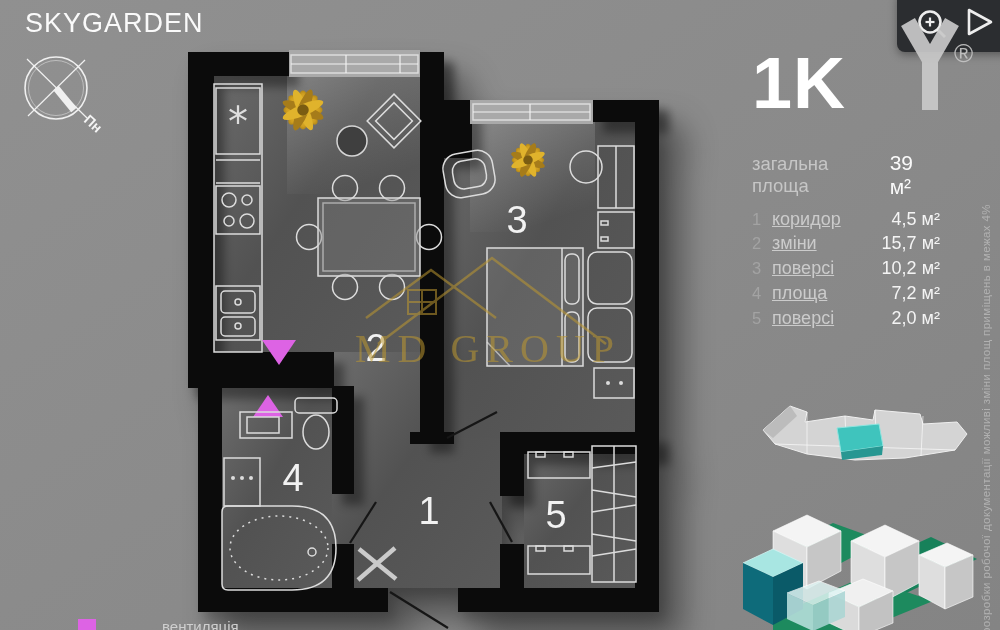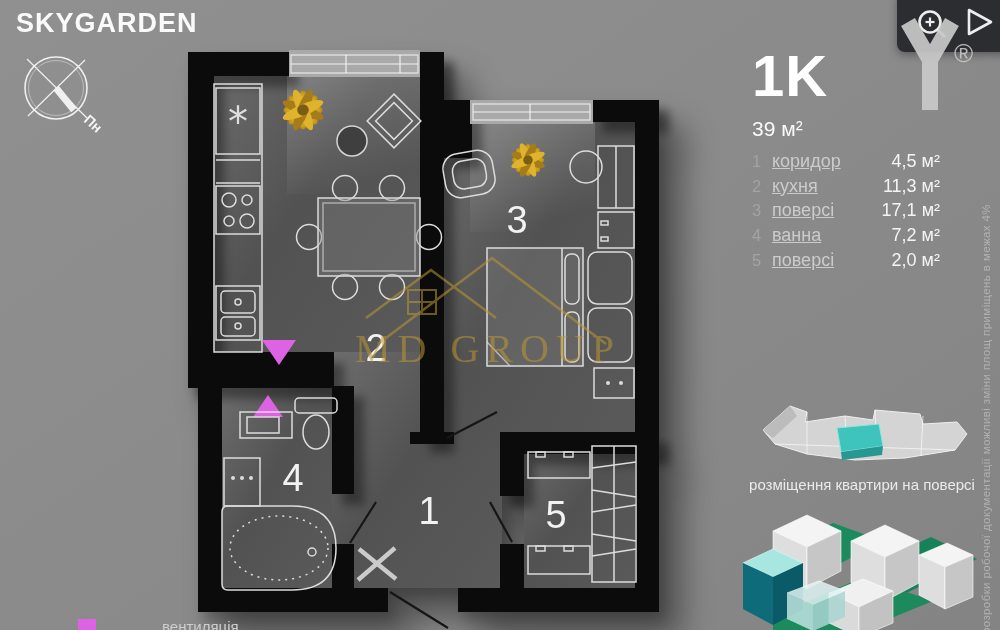--- a/index.html
+++ b/index.html
@@ -9,31 +9,31 @@
   svg{display:block;}
   
   .wall{fill:#0b0b0b;}
   .fur{fill:none;stroke:#dcdcdc;stroke-width:1.5;}
   .furf{fill:rgba(125,125,125,.38);stroke:#dcdcdc;stroke-width:1.5;}
   .furdark{fill:#3f3f3f;stroke:#d6d6d6;stroke-width:1.5;}
   .roomnum{fill:#f2f2f2;font-size:38px;font-weight:500;text-anchor:middle;
            font-family:"Liberation Sans",sans-serif;}
   .leaf{stroke:#161616;stroke-width:2.2;}
   
-  .logo{position:absolute;left:16px;top:8px;font-size:27px;font-weight:700;
+  .logo{position:absolute;left:25px;top:8px;font-size:27px;font-weight:400;
         letter-spacing:1px;color:#fafafa;}
   .toolbar{position:absolute;left:897px;top:-10px;width:120px;height:62px;
            background:#2b2d30;border-radius:8px;box-shadow:0 3px 8px rgba(0,0,0,.35);}
   .regmark{position:absolute;left:954px;top:38px;font-size:26px;color:#c6c6c6;opacity:.9;}
   
   .info{position:absolute;left:752px;top:46px;width:188px;color:#fff;}
-  .info h1{margin:0;font-size:58px;line-height:1.05;font-weight:600;letter-spacing:1px;color:#fff;}
+  .info h1{margin:0;font-size:72px;line-height:1.05;font-weight:600;letter-spacing:1px;color:#fff;}
   .totalrow{display:flex;justify-content:space-between;align-items:baseline;margin-top:10px;}
   .totalrow .lbl{font-size:18.5px;color:#c6c6c6;}
-  .totalrow .val{font-size:21px;color:#fafafa;font-weight:500;}
+  .totalrow .val{font-size:21px;color:#fafafa;font-weight:500;margin-top:19px;}
   .rooms{margin-top:10px;}
   .room-row{display:grid;grid-template-columns:20px 1fr auto;align-items:baseline;height:24.8px;}
   .room-row .num{font-size:16.5px;color:#a3a3a3;}
   .room-row .nm{font-size:18px;color:#cbcbcb;text-decoration:underline;}
   .room-row .ar{font-size:18px;color:#f4f4f4;font-weight:500;}
   .floorcap{position:absolute;left:742px;top:476px;width:240px;text-align:center;
             font-size:15px;color:#eaeaea;}
   .floordiag{position:absolute;left:745px;top:392px;}
   .building{position:absolute;left:733px;top:497px;}
   .disclaimer{position:absolute;right:8px;bottom:-4px;writing-mode:vertical-rl;
@@ -308,41 +308,42 @@
       <line x1="15" y1="22" x2="37" y2="60"></line>
       <line x1="59" y1="22" x2="37" y2="60"></line>
       <line x1="37" y1="58" x2="37" y2="110"></line>
     </g>
   </svg>
   <span class="regmark">®</span>
 
   <div class="info">
     <h1>1K</h1>
     <div class="totalrow">
+      <span class="lbl">загальна площа</span>
       <span class="val">39 м²</span>
     </div>
     <div class="rooms">
       <div class="room-row">
         <span class="num">1</span>
         <span class="nm">коридор</span>
         <span class="ar">4,5 м²</span>
       </div>
       <div class="room-row">
         <span class="num">2</span>
-        <span class="nm">кухня</span>
-        <span class="ar">11,3 м²</span>
+        <span class="nm">зміни</span>
+        <span class="ar">15,7 м²</span>
       </div>
       <div class="room-row">
         <span class="num">3</span>
         <span class="nm">поверсі</span>
-        <span class="ar">17,1 м²</span>
+        <span class="ar">10,2 м²</span>
       </div>
       <div class="room-row">
         <span class="num">4</span>
-        <span class="nm">ванна</span>
+        <span class="nm">площа</span>
         <span class="ar">7,2 м²</span>
       </div>
       <div class="room-row">
         <span class="num">5</span>
         <span class="nm">поверсі</span>
         <span class="ar">2,0 м²</span>
       </div>
     </div>
   </div>
 
@@ -352,21 +353,20 @@
     <g stroke="#ffffff" stroke-width="0.8" opacity="0.8" fill="none">
       <polyline points="62,20 62,62"></polyline>
         <polyline points="100,24 102,66"></polyline>
       <polyline points="130,18 132,64"></polyline>
         <polyline points="178,24 176,64"></polyline>
       <polyline points="30,52 210,58"></polyline>
     </g>
     <polygon points="92,36 134,32 138,54 96,60" fill="#3fc4bd" stroke="#8fe4df" stroke-width="1"></polygon>
     <polygon points="96,60 138,54 137,63 97,68" fill="#279792"></polygon>
   </svg>
-  <div class="floorcap">розміщення квартири на поверсі</div>
 
   <svg class="building" width="256" height="140" viewBox="0 0 256 140">
     <polygon points="22,64 100,26 150,44 70,86" fill="#1d8a5e"></polygon>
     <polygon points="118,76 198,40 244,62 165,100" fill="#17815a"></polygon>
     <polygon points="40,120 130,80 200,104 112,140 40,140" fill="#1d8a5e"></polygon>
 
     <g stroke="#ffffff" stroke-width="0.6">
       <polygon points="40,34 74,18 108,34 74,50" fill="#f4f4f4"></polygon>
       <polygon points="40,34 74,50 74,92 40,74" fill="#dedede"></polygon>
       <polygon points="74,50 108,34 108,74 74,92" fill="#c6c6c6"></polygon>

